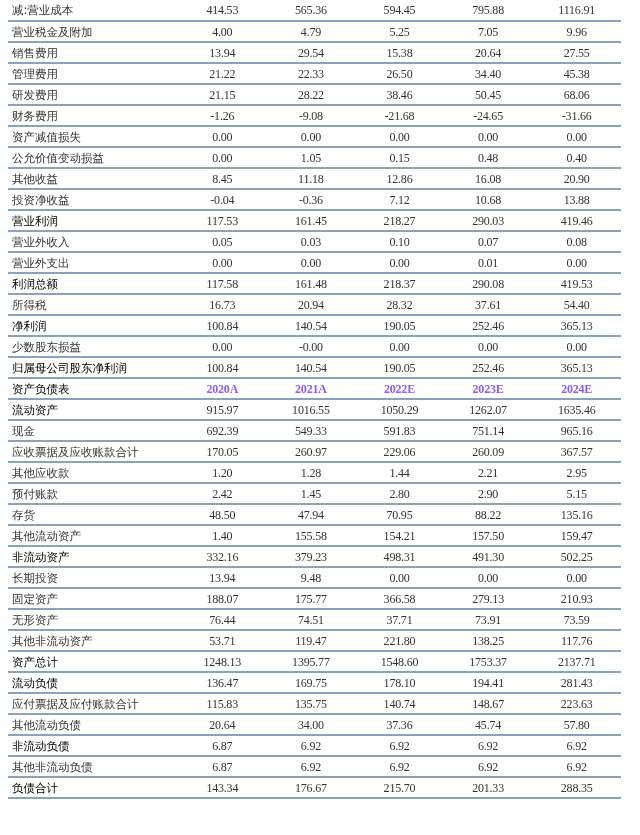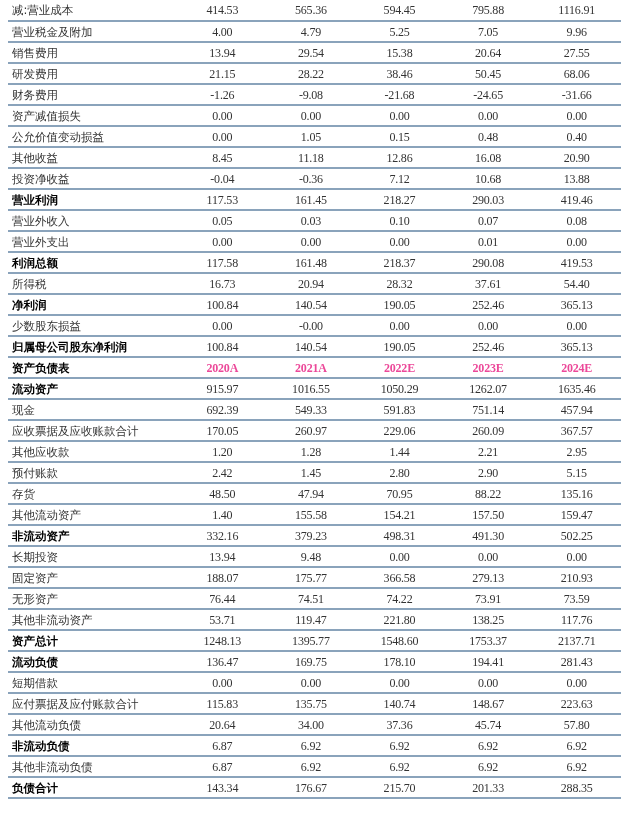--- a/index.html
+++ b/index.html
@@ -43,26 +43,26 @@
       font-size: 11.5px;
       color: #333;
     }
     .fin-table td.val {
       text-align: center;
       font-size: 12px;
       color: #333;
       letter-spacing: -0.2px;
     }
     .fin-table tr.bold td.label {
-      font-weight: bold;
+      font-weight: normal;
       color: #000;
     }
     .fin-table tr.header td.val {
       font-weight: bold;
-      color: #ec4899;
+      color: #8b5cf6;
     }
   </style>
 </head>
 <body>
 
 <table class="fin-table">
   <colgroup>
     <col class="c-label">
     <col class="c-val">
       <col class="c-val">
@@ -89,20 +89,28 @@
       </tr>
       <tr>
         <td class="label">销售费用</td>
         <td class="val">13.94</td>
         <td class="val">29.54</td>
         <td class="val">15.38</td>
         <td class="val">20.64</td>
         <td class="val">27.55</td>
       </tr>
       <tr>
+        <td class="label">管理费用</td>
+        <td class="val">21.22</td>
+        <td class="val">22.33</td>
+        <td class="val">26.50</td>
+        <td class="val">34.40</td>
+        <td class="val">45.38</td>
+      </tr>
+      <tr>
         <td class="label">研发费用</td>
         <td class="val">21.15</td>
         <td class="val">28.22</td>
         <td class="val">38.46</td>
         <td class="val">50.45</td>
         <td class="val">68.06</td>
       </tr>
       <tr>
         <td class="label">财务费用</td>
         <td class="val">-1.26</td>
@@ -222,21 +230,21 @@
         <td class="val">1050.29</td>
         <td class="val">1262.07</td>
         <td class="val">1635.46</td>
       </tr>
       <tr>
         <td class="label">现金</td>
         <td class="val">692.39</td>
         <td class="val">549.33</td>
         <td class="val">591.83</td>
         <td class="val">751.14</td>
-        <td class="val">457.94</td>
+        <td class="val">965.16</td>
       </tr>
       <tr>
         <td class="label">应收票据及应收账款合计</td>
         <td class="val">170.05</td>
         <td class="val">260.97</td>
         <td class="val">229.06</td>
         <td class="val">260.09</td>
         <td class="val">367.57</td>
       </tr>
       <tr>
@@ -292,21 +300,21 @@
         <td class="val">188.07</td>
         <td class="val">175.77</td>
         <td class="val">366.58</td>
         <td class="val">279.13</td>
         <td class="val">210.93</td>
       </tr>
       <tr>
         <td class="label">无形资产</td>
         <td class="val">76.44</td>
         <td class="val">74.51</td>
-        <td class="val">74.22</td>
+        <td class="val">37.71</td>
         <td class="val">73.91</td>
         <td class="val">73.59</td>
       </tr>
       <tr>
         <td class="label">其他非流动资产</td>
         <td class="val">53.71</td>
         <td class="val">119.47</td>
         <td class="val">221.80</td>
         <td class="val">138.25</td>
         <td class="val">117.76</td>
@@ -321,28 +329,20 @@
       </tr>
       <tr class="bold">
         <td class="label">流动负债</td>
         <td class="val">136.47</td>
         <td class="val">169.75</td>
         <td class="val">178.10</td>
         <td class="val">194.41</td>
         <td class="val">281.43</td>
       </tr>
       <tr>
-        <td class="label">短期借款</td>
-        <td class="val">0.00</td>
-        <td class="val">0.00</td>
-        <td class="val">0.00</td>
-        <td class="val">0.00</td>
-        <td class="val">0.00</td>
-      </tr>
-      <tr>
         <td class="label">应付票据及应付账款合计</td>
         <td class="val">115.83</td>
         <td class="val">135.75</td>
         <td class="val">140.74</td>
         <td class="val">148.67</td>
         <td class="val">223.63</td>
       </tr>
       <tr>
         <td class="label">其他流动负债</td>
         <td class="val">20.64</td>

